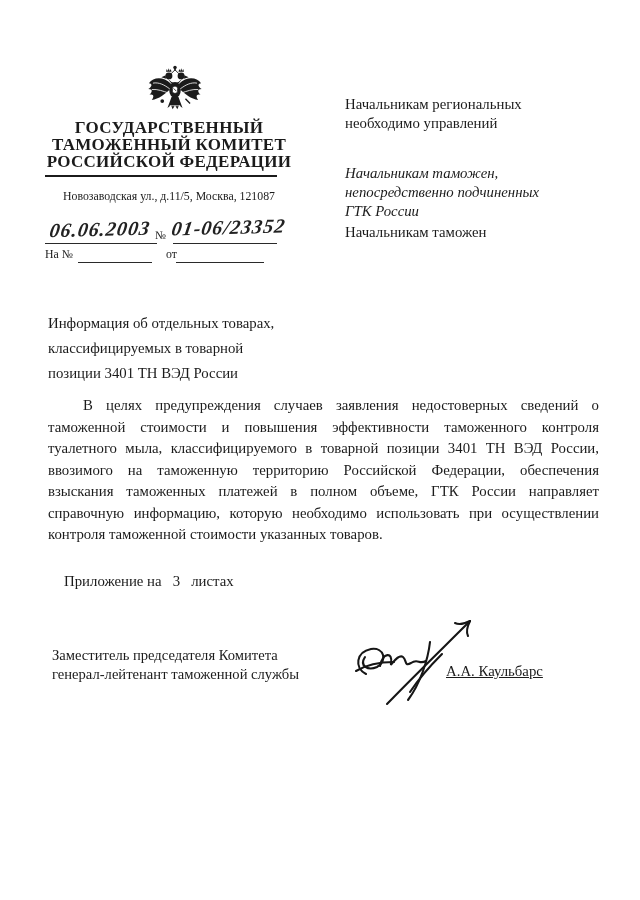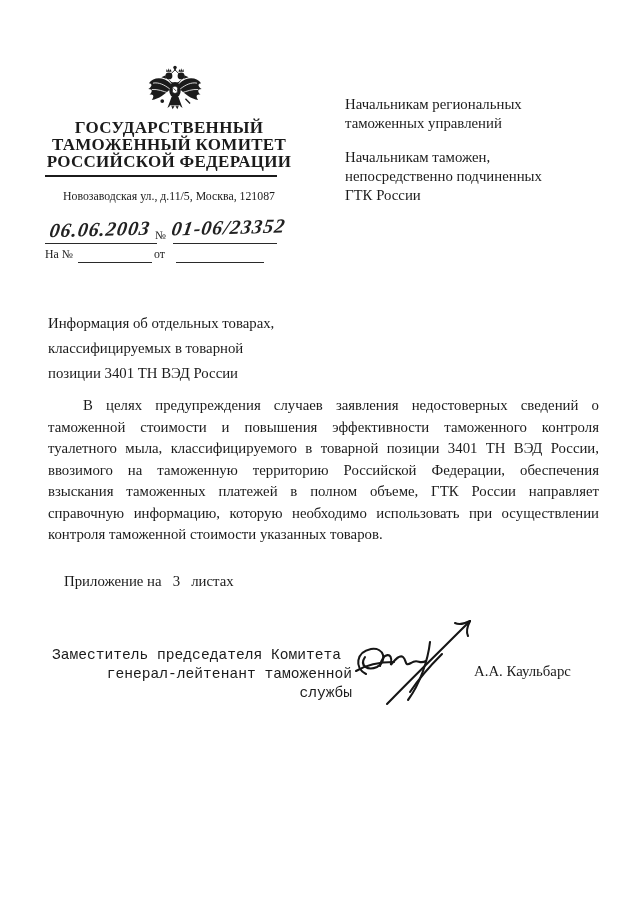--- a/index.html
+++ b/index.html
@@ -52,31 +52,31 @@
   }
   .hw-date { left: 50px; top: 218px; }
   .hw-num  { left: 172px; top: 216px; }
   .num-sign { left: 155px; top: 229px; font-size: 11.5px; }
 
   .rule { border-bottom: 1.3px solid #2a2a2a; height: 0; }
   .u-date { left: 45px;  top: 243px; width: 112px; }
   .u-num  { left: 173px; top: 243px; width: 104px; }
   .ref-label { left: 45px;  top: 247px; font-size: 11.8px; }
   .u-ref1 { left: 78px;  top: 262px; width: 74px; }
-  .ref-from { left: 154px; top: 247px; font-size: 11.8px; }
+  .ref-from { left: 166px; top: 247px; font-size: 11.8px; }
   .u-ref2 { left: 176px; top: 262px; width: 88px; }
 
   
   .recipient {
     left: 345px; width: 260px;
     font-size: 14.8px;
     line-height: 19px;
   }
   .r1 { top: 95px; }
-  .r2 { top: 148px; }
+  .r2 { top: 164px; font-style: italic; }
   .r3 { top: 223px; }
 
   
   .subject {
     left: 48px; top: 311px; width: 310px;
     font-size: 14.8px;
     line-height: 25px;
   }
 
   
@@ -87,25 +87,25 @@
     text-align: justify;
     text-indent: 35px;
   }
 
   .attachment {
     left: 64px; top: 573px;
     font-size: 14.8px;
   }
 
   
-  .sig-title { left: 52px; width: 300px; font-size: 14.6px; line-height: 19px; font-family: Liberation Mono, monospace; }
+  .sig-title { left: 52px; width: 300px; font-size: 14.6px; line-height: 19px; }
   .t1 { top: 646px; }
-  .t2 { top: 665px; text-align: right; }
+  .t2 { top: 665px; }
   .sig-svg { left: 350px; top: 608px; width: 152px; height: 104px; }
-  .sig-name { left: 474px; top: 663px; font-size: 14.8px; }
+  .sig-name { left: 446px; top: 663px; font-size: 14.8px; text-decoration: underline; }
 </style>
 </head>
 <body>
 
 <div class="page">
 
   <svg class="abs emblem" viewBox="0 0 100 100" xmlns="http://www.w3.org/2000/svg" fill="#1b1b1b">
 
     <circle cx="50" cy="6" r="3"></circle>
     <rect x="48.6" y="7.5" width="2.8" height="4"></rect>
@@ -157,24 +157,25 @@
   <div class="abs handwritten hw-num">01-06/23352</div>
   <div class="abs rule u-date"></div>
   <div class="abs rule u-num"></div>
 
   <div class="abs ref-label">На №</div>
   <div class="abs rule u-ref1"></div>
   <div class="abs ref-from">от</div>
   <div class="abs rule u-ref2"></div>
 
   <div class="abs recipient r1 preline">Начальникам региональных
-таможенных управлений</div>
+необходимо управлений</div>
   <div class="abs recipient r2 preline">Начальникам таможен,
 непосредственно подчиненных
 ГТК России</div>
+  <div class="abs recipient r3 preline">Начальникам таможен</div>
 
   <div class="abs subject preline">Информация об отдельных товарах,
 классифицируемых в товарной
 позиции 3401 ТН ВЭД России</div>
 
   <div class="abs body-par">В целях предупреждения случаев заявления недостоверных сведений о таможенной стоимости и повышения эффективности таможенного контроля туалетного мыла, классифицируемого в товарной позиции 3401 ТН ВЭД России, ввозимого на таможенную территорию Российской Федерации, обеспечения взыскания таможенных платежей в полном объеме, ГТК России направляет справочную информацию, которую необходимо использовать при осуществлении контроля таможенной стоимости указанных товаров.</div>
 
   <div class="abs attachment pre">Приложение на   3   листах</div>
 
   <div class="abs sig-title t1">Заместитель председателя Комитета</div>

